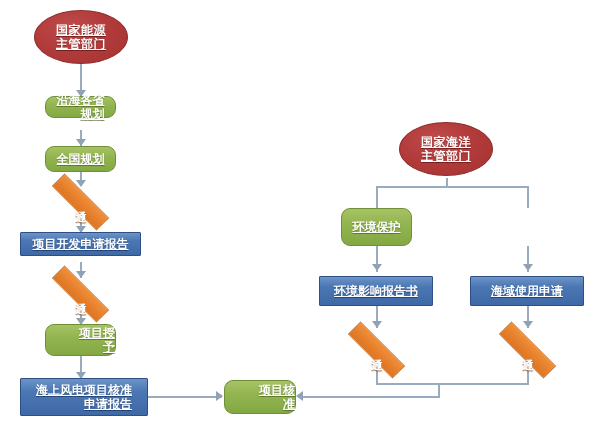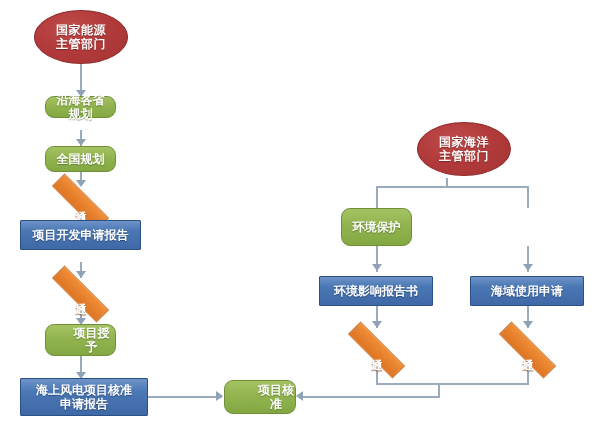--- a/index.html
+++ b/index.html
@@ -14,24 +14,25 @@
     background: #ffffff;
     font-family: "DejaVu Sans", "Liberation Sans", sans-serif;
     overflow: hidden;
   }
   .node {
     position: absolute;
     box-sizing: border-box;
     display: flex;
     align-items: center;
     justify-content: center;
-    text-align: center;
+    text-align: right;
     color: #ffffff;
     line-height: 1.18;
     z-index: 3;
+    text-decoration: underline;
   }
 
   
   .ellipse {
     border-radius: 50%;
     background: radial-gradient(ellipse at 38% 32%, #c04c4c 0%, #b23b3b 45%, #a53333 100%);
     border: 1px solid #8f2b2b;
     font-size: 12px;
     font-weight: bold;
     letter-spacing: 0.5px;
@@ -175,42 +176,42 @@
   <div class="conn h" style="left:302px; top:396px; width:138px;"></div>
   <div class="arrow left" style="left:296px; top:391px;"></div>
 
   <div class="node ellipse" style="left:34px; top:10px; width:94px; height:54px;">
     <div>
       <div>国家能源</div>
       <div>主管部门</div>
     </div>
   </div>
 
-  <div class="node ellipse" style="left:417px; top:122px; width:94px; height:54px;">
+  <div class="node ellipse" style="left:399px; top:122px; width:94px; height:54px;">
     <div>
       <div>国家海洋</div>
       <div>主管部门</div>
     </div>
   </div>
 
   <div class="node green" style="left:45px; top:96px; width:71px; height:22px;">
     <div>
       <div>沿海各省</div>
       <div>规划</div>
     </div>
   </div>
 
   <div class="node green" style="left:45px; top:146px; width:71px; height:26px;">全国规划</div>
 
   <div class="diamond-wrap" style="left:49px; top:186px; width:63px; height:32px;">
     <div class="diamond-shape"></div>
     <div class="diamond-label">通过</div>
   </div>
 
-  <div class="node blue" style="left:20px; top:220px; width:121px; height:30px;">项目开发申请报告</div>
+  <div class="node blue" style="left:20px; top:232px; width:121px; height:24px;">项目开发申请报告</div>
 
   <div class="diamond-wrap" style="left:49px; top:278px; width:63px; height:32px;">
     <div class="diamond-shape"></div>
     <div class="diamond-label">通过</div>
   </div>
 
   <div class="node green" style="left:45px; top:324px; width:71px; height:32px;padding-left:22px;">项目授予</div>
 
   <div class="node blue" style="left:20px; top:378px; width:128px; height:38px;">
     <div>

